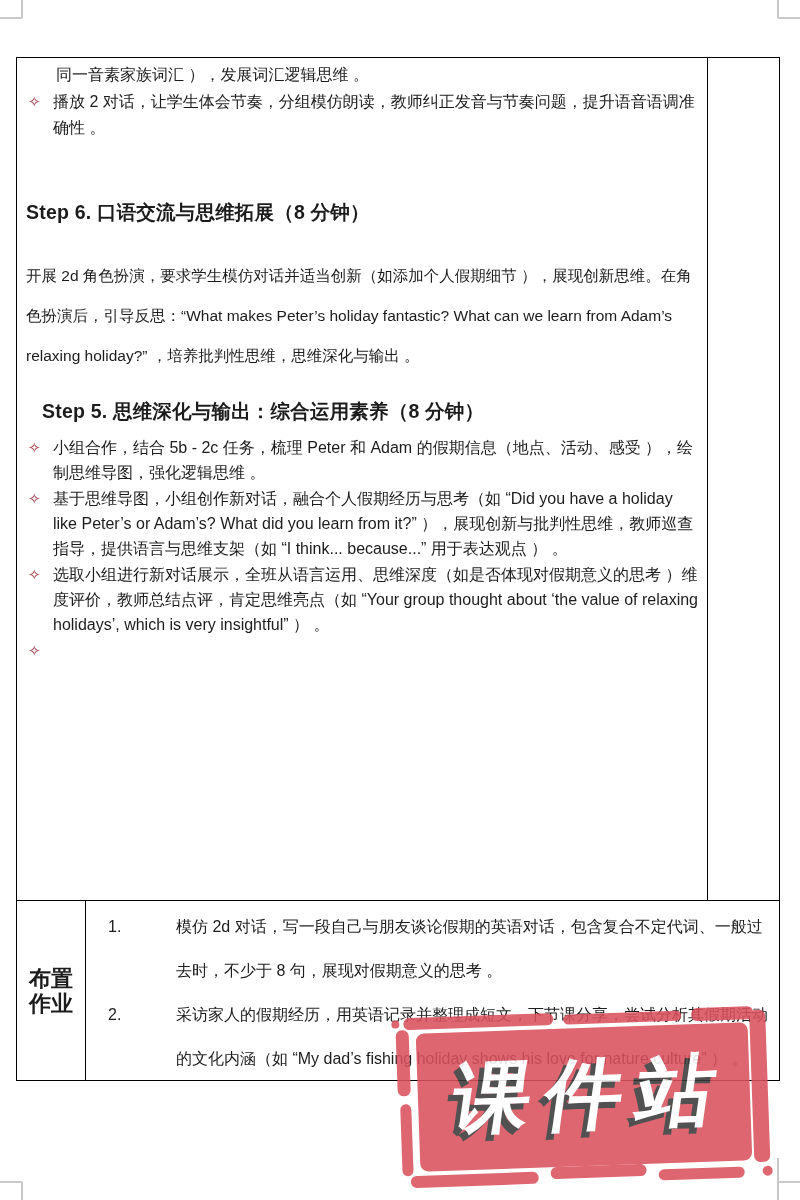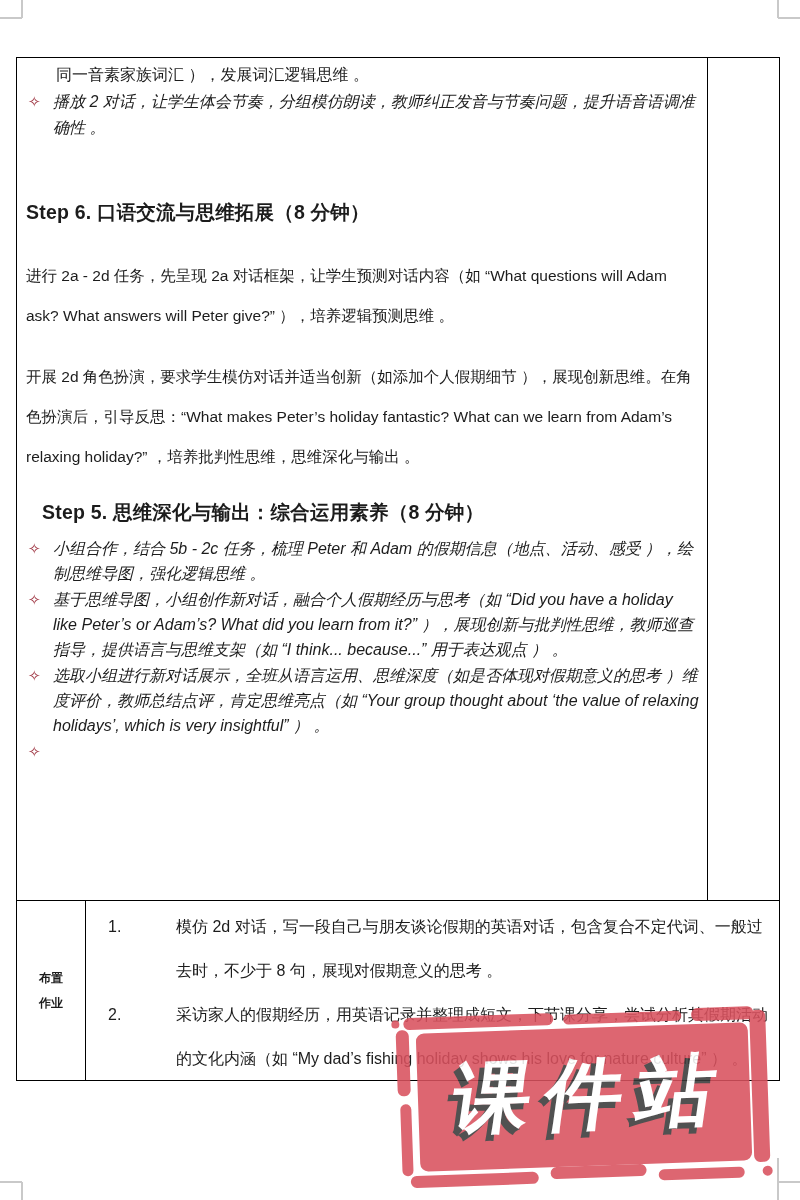--- a/index.html
+++ b/index.html
@@ -22,33 +22,33 @@
     border:1px solid var(--border);
     display:flex;flex-direction:column;background:#fff;
   }
   .row-main{display:flex;height:842px;}
   .cell-main{width:688px;padding:4px 8px 0 9px;overflow:hidden;}
   .cell-side{width:73px;border-left:1px solid var(--border);}
   .row-hw{display:flex;height:179px;border-top:1px solid var(--border);}
   .cell-hwlabel{
     width:68px;border-right:1px solid var(--border);
     display:flex;align-items:center;justify-content:center;
-    font-weight:bold;font-size:12px;line-height:25px;
+    font-weight:bold;font-size:22px;line-height:25px;
     white-space:pre-line;text-align:center;
   }
   .cell-hwcontent{flex:1;padding:4px 10px 0 22px;overflow:hidden;}
 
   
   .tail-line{margin-left:30px;font-size:16px;line-height:26px;}
   .bullet-item{display:flex;font-size:16px;line-height:25px;margin-top:1px;}
   .bullet-item .glyph{
     flex:none;width:27px;color:var(--bullet);font-size:15px;line-height:25px;
     padding-left:2px;box-sizing:border-box;
   }
-  .bullet-item .btext{flex:1;font-style:italic;}
+  .bullet-item .btext{flex:1;}
   .tail-group .bullet-item{line-height:26px;}
 
   .step-heading{font-size:19.5px;font-weight:bold;letter-spacing:0.2px;}
   .heading-4{margin:58px 0 30px 0;}
   .heading-5{margin:22px 0 10px 16px;}
   .para{font-size:15.5px;line-height:40px;margin:0 0 21px 0;}
 
   .hw-item{display:flex;font-size:16px;line-height:44px;}
   .hw-num{flex:none;width:28px;}
   .hw-text{flex:1;margin-left:40px;}
@@ -94,21 +94,20 @@
         <div class="tail-group">
           <div class="tail-line">同一音素家族词汇 ），发展词汇逻辑思维 。</div>
           <div class="bullet-item">
             <span class="glyph">✧</span>
             <span class="btext">播放 2 对话，让学生体会节奏，分组模仿朗读，教师纠正发音与节奏问题，提升语音语调准确性 。</span>
           </div>
         </div>
 
         <div class="step-heading heading-4">Step 6. 口语交流与思维拓展（8 分钟）</div>
 
-        <div class="para">进行 2a - 2d 任务，先呈现 2a 对话框架，让学生预测对话内容（如 “What questions will Adam ask? What answers will Peter give?” ），培养逻辑预测思维 。</div>
         <div class="para">开展 2d 角色扮演，要求学生模仿对话并适当创新（如添加个人假期细节 ），展现创新思维。在角色扮演后，引导反思：“What makes Peter’s holiday fantastic? What can we learn from Adam’s relaxing holiday?” ，培养批判性思维，思维深化与输出 。</div>
 
         <div class="step-heading heading-5">Step 5. 思维深化与输出：综合运用素养（8 分钟）</div>
 
         <div class="bullet-item">
           <span class="glyph">✧</span>
           <span class="btext">小组合作，结合 5b - 2c 任务，梳理 Peter 和 Adam 的假期信息（地点、活动、感受 ），绘制思维导图，强化逻辑思维 。</span>
         </div>
         <div class="bullet-item">
           <span class="glyph">✧</span>

